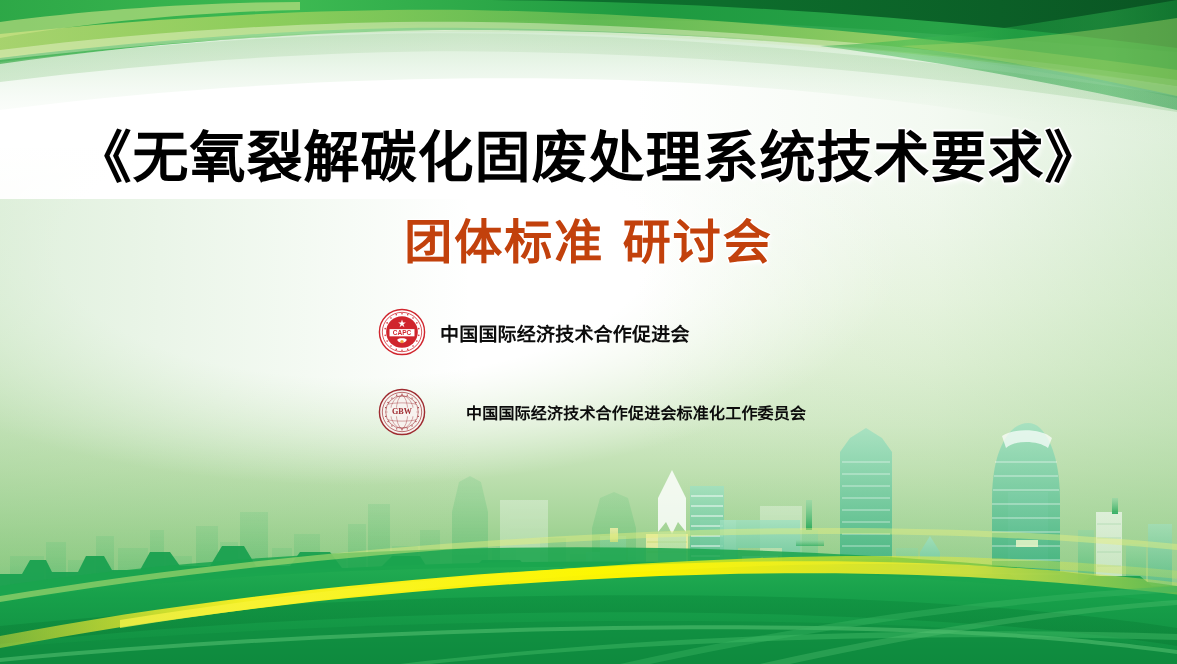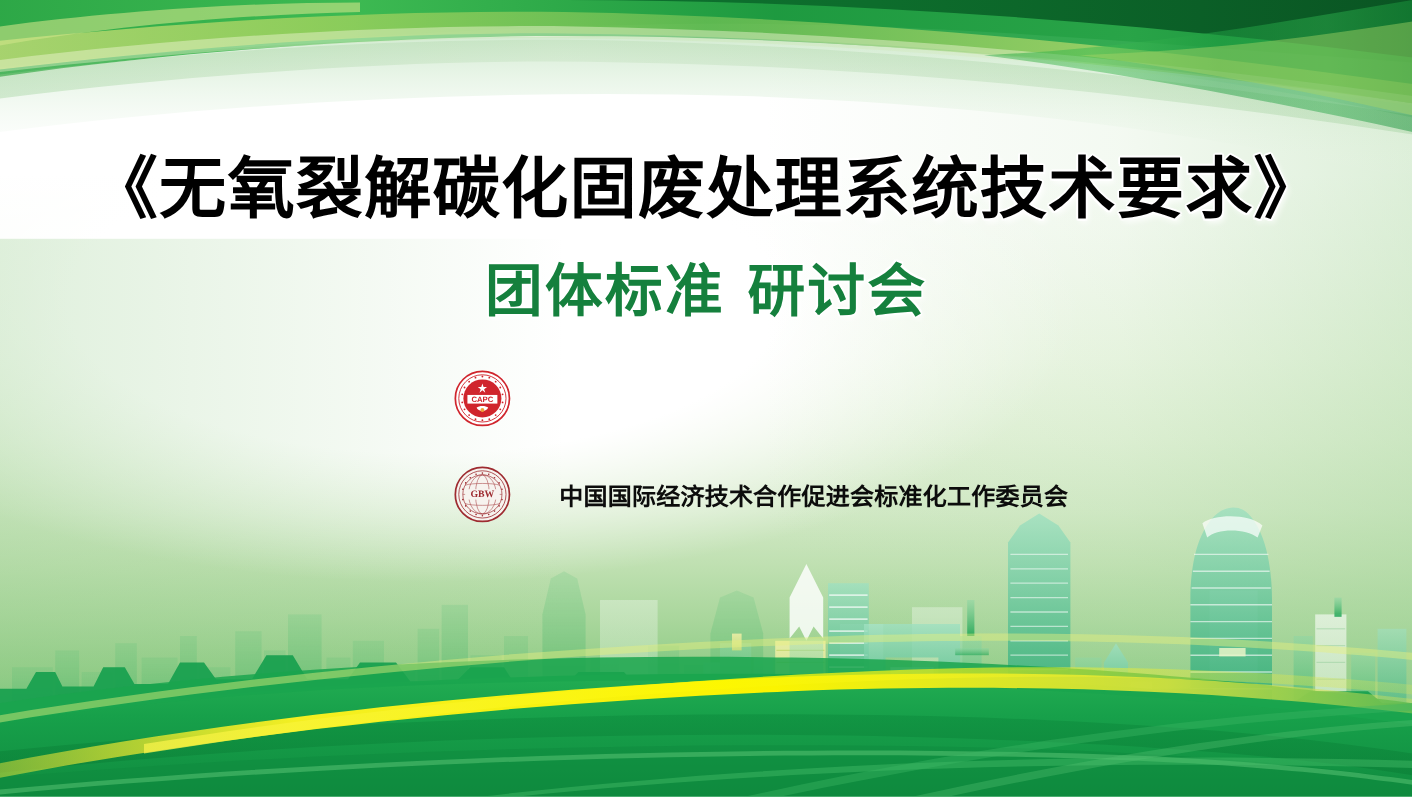--- a/index.html
+++ b/index.html
@@ -94,21 +94,21 @@
   .title-sub {
     position: absolute;
     top: 203px;
     left: 0;
     width: 100%;
     text-align: center;
     font-family: "DejaVu Sans", "Liberation Sans", sans-serif;
     font-size: 48px;
     font-weight: bold;
     letter-spacing: 2px;
-    color: #15803d;
+    color: #c2410c;
     text-shadow:
        1.5px 0 0 #ffffff, -1.5px 0 0 #ffffff,
        0 1.5px 0 #ffffff, 0 -1.5px 0 #ffffff,
        1.1px 1.1px 0 #ffffff, -1.1px 1.1px 0 #ffffff,
        1.1px -1.1px 0 #ffffff, -1.1px -1.1px 0 #ffffff,
        2px 3px 5px rgba(255,255,255,0.95);
     white-space: nowrap;
   }
 
   .orgs {
@@ -131,21 +131,21 @@
   }
   .org-label {
     margin-left: 14px;
     font-family: "DejaVu Sans", "Liberation Sans", sans-serif;
     font-size: 19px;
     font-weight: bold;
     color: #0c0c0c;
     white-space: nowrap;
     letter-spacing: 0.2px;
   }
-  .org-row.second .org-label { font-size: 20px; margin-left: 40px; }
+  .org-row.second .org-label { font-size: 16px; margin-left: 40px; }
 </style>
 </head>
 <body>
 
 <div id="slide">
 
   <div class="bg-base"></div>
   <div class="bg-right-wash"></div>
   <div class="bg-left-wash"></div>
 
@@ -459,20 +459,21 @@
           </g>
 
           <polygon points="50,24 52,30 58,30 53,34 55,40 50,36 45,40 47,34 42,30 48,30" fill="#ffffff"></polygon>
 
           <rect x="24" y="44" width="52" height="15" fill="#ffffff"></rect>
           <text x="50" y="56" font-family="'Liberation Sans',sans-serif" font-size="13.5" font-weight="bold" fill="#d0252d" text-anchor="middle">CAPC</text>
 
           <path d="M40 66 C44 62 56 62 60 66 C58 74 42 74 40 66 Z" fill="#ffffff"></path>
           <circle cx="50" cy="70" r="3.4" fill="#f2a23a"></circle>
         </svg>
+        <span class="org-label">中国国际经济技术合作促进会</span>
       </div>
 
       <div class="org-row second">
         <svg class="org-seal" viewBox="0 0 100 100">
           <circle cx="50" cy="50" r="47" fill="#f7f3ef"></circle>
           <circle cx="50" cy="50" r="47" fill="none" stroke="#9e2b30" stroke-width="3"></circle>
           <circle cx="50" cy="50" r="41" fill="none" stroke="#9e2b30" stroke-width="1.4"></circle>
           <circle cx="50" cy="50" r="34" fill="none" stroke="#9e2b30" stroke-width="1.2"></circle>
 
           <g stroke="#9e2b30" stroke-width="1" fill="none" opacity="0.85">

